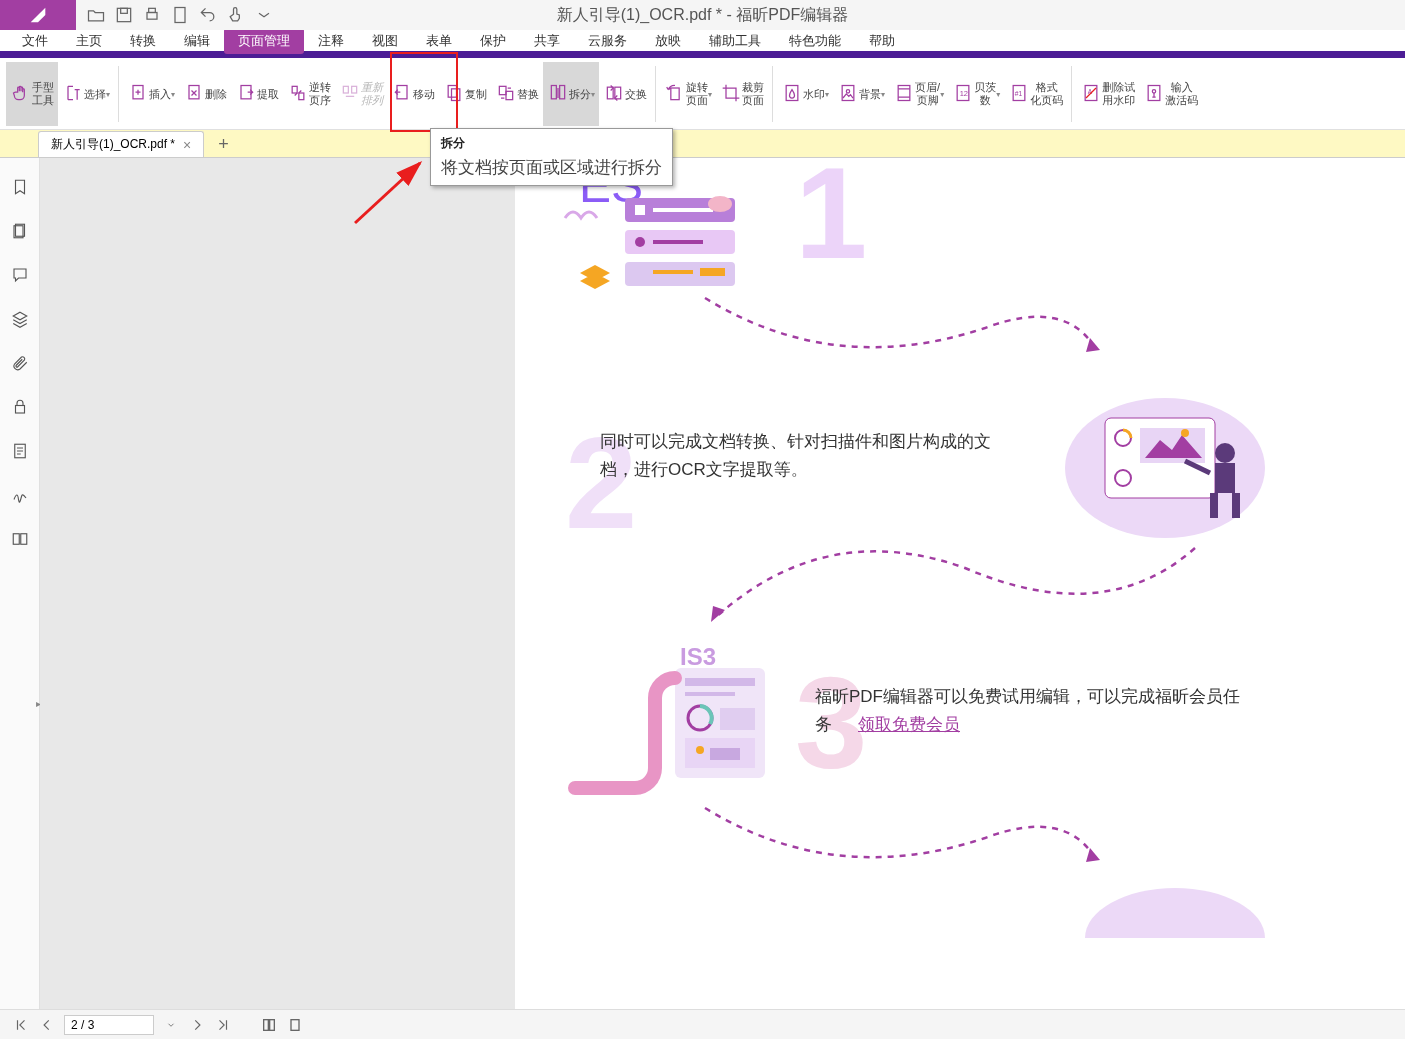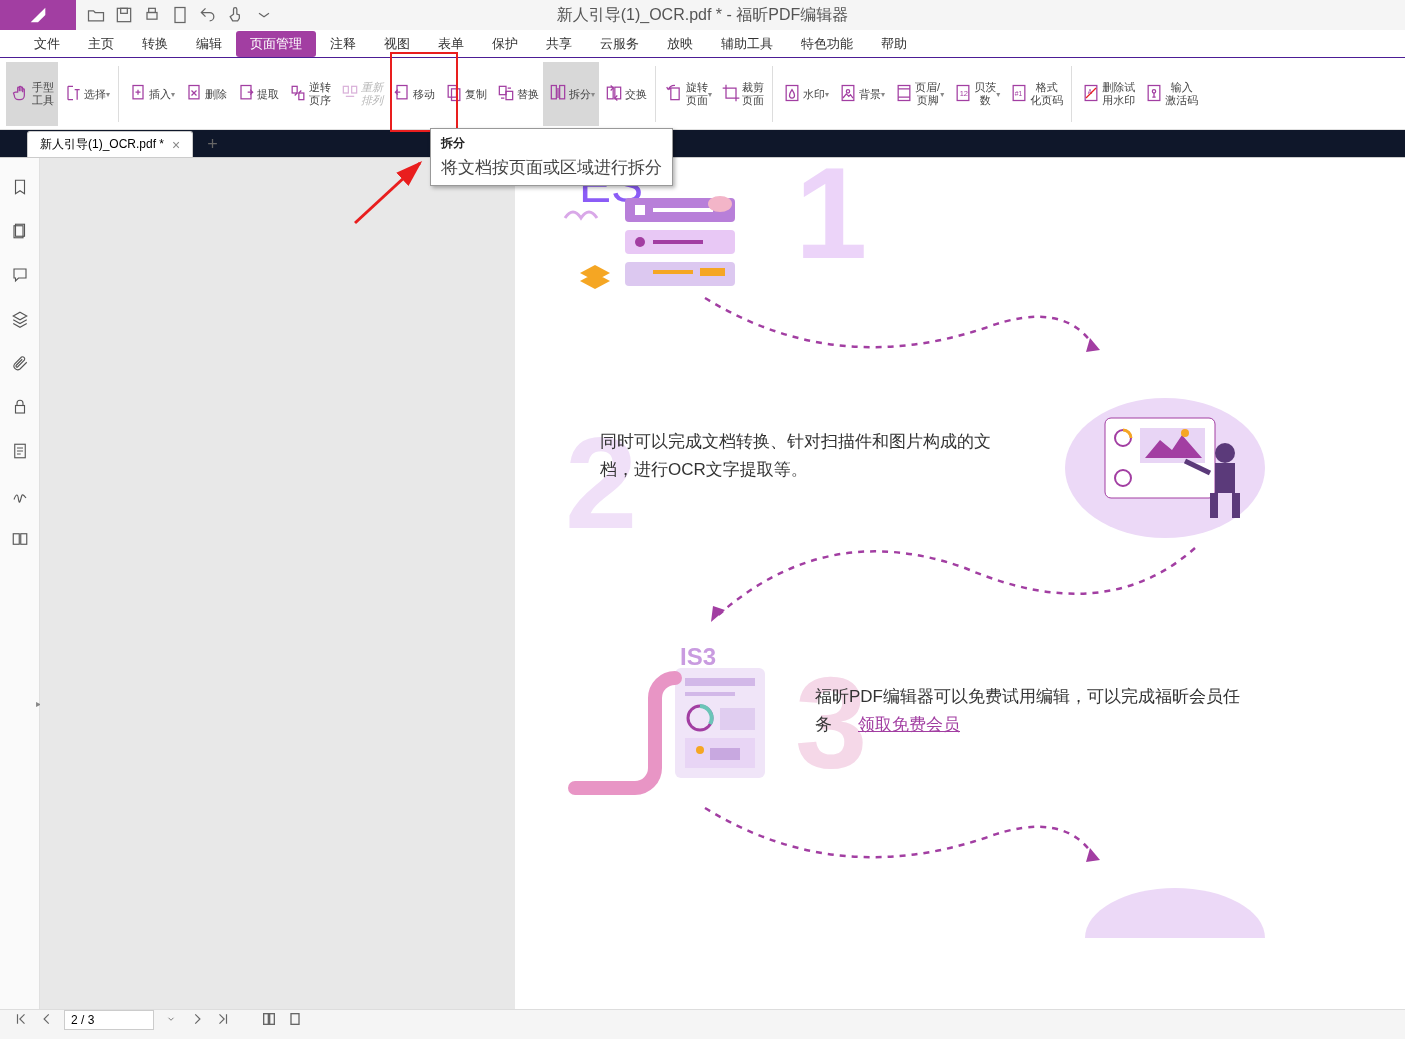--- a/index.html
+++ b/index.html
@@ -8,21 +8,21 @@
 
 .titlebar { height: 30px; background: #f5f5f5; display: flex; align-items: center; position: relative; }
 .titlebar-purple { width: 76px; height: 30px; background: #a23ea2; display: flex; align-items: center; justify-content: center; }
 .titlebar-purple svg { fill: #fff; }
 .qat { display: flex; align-items: center; gap: 8px; padding: 0 10px; }
 .qat-btn { width: 20px; height: 20px; display: flex; align-items: center; justify-content: center; cursor: pointer; }
 .qat-btn svg { stroke: #666; fill: none; stroke-width: 1.5; }
 .title-text { position: absolute; left: 50%; transform: translateX(-50%); font-size: 16px; color: #555; }
 
 
-.menubar { height: 28px; display: flex; align-items: center; border-bottom: 1px solid #4c1d95; padding-left: 20px; }
+.menubar { height: 28px; display: flex; align-items: center; border-bottom: 7px solid #4c1d95; padding-left: 8px; }
 .menu-item { padding: 4px 14px; font-size: 13px; color: #333; cursor: pointer; }
 .menu-item.active { background: #a23ea2; color: #fff; border-radius: 3px; }
 
 
 .ribbon { height: 72px; display: flex; align-items: flex-start; padding: 4px 6px 0; border-bottom: 1px solid #e0e0e0; gap: 0; position: relative; }
 .ribbon-btn { display: flex; flex-direction: row; align-items: center; justify-content: flex-start; padding: 2px 4px; cursor: pointer; min-width: 38px; height: 64px; }
 .ribbon-btn.wide { min-width: 42px; }
 .ribbon-btn.active { background: #d8d8d8; }
 .ribbon-btn.disabled { opacity: 0.4; font-style: italic; }
 .ribbon-icon { width: 22px; height: 22px; margin-bottom: 2px; display: flex; align-items: center; justify-content: center; }
@@ -36,42 +36,42 @@
 
 
 .tooltip { position: absolute; left: 430px; top: 128px; background: #fff; border: 1px solid #999; box-shadow: 2px 2px 4px rgba(0,0,0,0.3); padding: 6px 10px; z-index: 60; font-size: 12px; min-width: 150px; }
 .tooltip-title { font-weight: bold; margin-bottom: 4px; color: #222; }
 .tooltip-desc { color: #444; font-size: 17px; font-family: Liberation Mono, monospace; }
 
 
 .red-arrow { position: absolute; left: 350px; top: 158px; z-index: 55; pointer-events: none; }
 
 
-.tabstrip { height: 28px; background: #0f172a; display: flex; align-items: flex-end; padding-left: 27px; border-bottom: 1px solid #ccc; }
+.tabstrip { height: 28px; background: #fef9c3; display: flex; align-items: flex-end; padding-left: 38px; border-bottom: 1px solid #ccc; }
 .tab { background: #fff; border: 1px solid #ccc; border-bottom: none; padding: 4px 12px; font-size: 12px; display: flex; align-items: center; gap: 8px; border-radius: 3px 3px 0 0; }
 .tab-close { font-size: 14px; color: #888; cursor: pointer; }
 .tab-add { margin-left: 14px; font-size: 18px; color: #666; cursor: pointer; padding-bottom: 2px; }
 
 
 .main { display: flex; height: 851px; }
 .sidebar { width: 40px; background: #fafafa; border-right: 1px solid #e0e0e0; display: flex; flex-direction: column; align-items: center; padding-top: 18px; gap: 22px; position: relative; }
 .side-btn { width: 22px; height: 22px; cursor: pointer; display: flex; align-items: center; justify-content: center; }
 .side-btn svg { stroke: #555; fill: none; stroke-width: 1.5; width: 18px; height: 18px; }
 .side-expand { position: absolute; bottom: 300px; right: -2px; font-size: 10px; color: #888; }
 
 .content { flex: 1; background: #e8e8e8; overflow: hidden; position: relative; }
 .page { position: absolute; left: 475px; top: 0; width: 890px; height: 920px; background: #fff; }
 
 
 .pg-text { position: absolute; font-size: 17px; line-height: 28px; color: #333; }
 .pg-link { color: #a23ea2; text-decoration: underline; margin-left: 26px; }
 .big-num { position: absolute; font-size: 130px; font-weight: bold; color: #f4d4f4; font-family: Arial; }
 
 
-.statusbar { height: 30px; background: #f5f5f5; border-top: 1px solid #ddd; display: flex; align-items: flex-start; padding: 0 12px; gap: 8px; }
+.statusbar { height: 30px; background: #f5f5f5; border-top: 1px solid #ddd; display: flex; align-items: center; padding: 0 12px; gap: 8px; }
 .sb-btn { width: 18px; height: 18px; cursor: pointer; display: flex; align-items: center; justify-content: center; }
 .sb-btn svg { stroke: #666; fill: none; stroke-width: 2; }
 .page-input { width: 90px; height: 20px; border: 1px solid #ccc; font-size: 12px; padding: 0 6px; }
 </style>
 </head>
 <body>
 
 <div class="titlebar">
   <div class="titlebar-purple">
     <svg width="22" height="22" viewBox="0 0 24 24">

